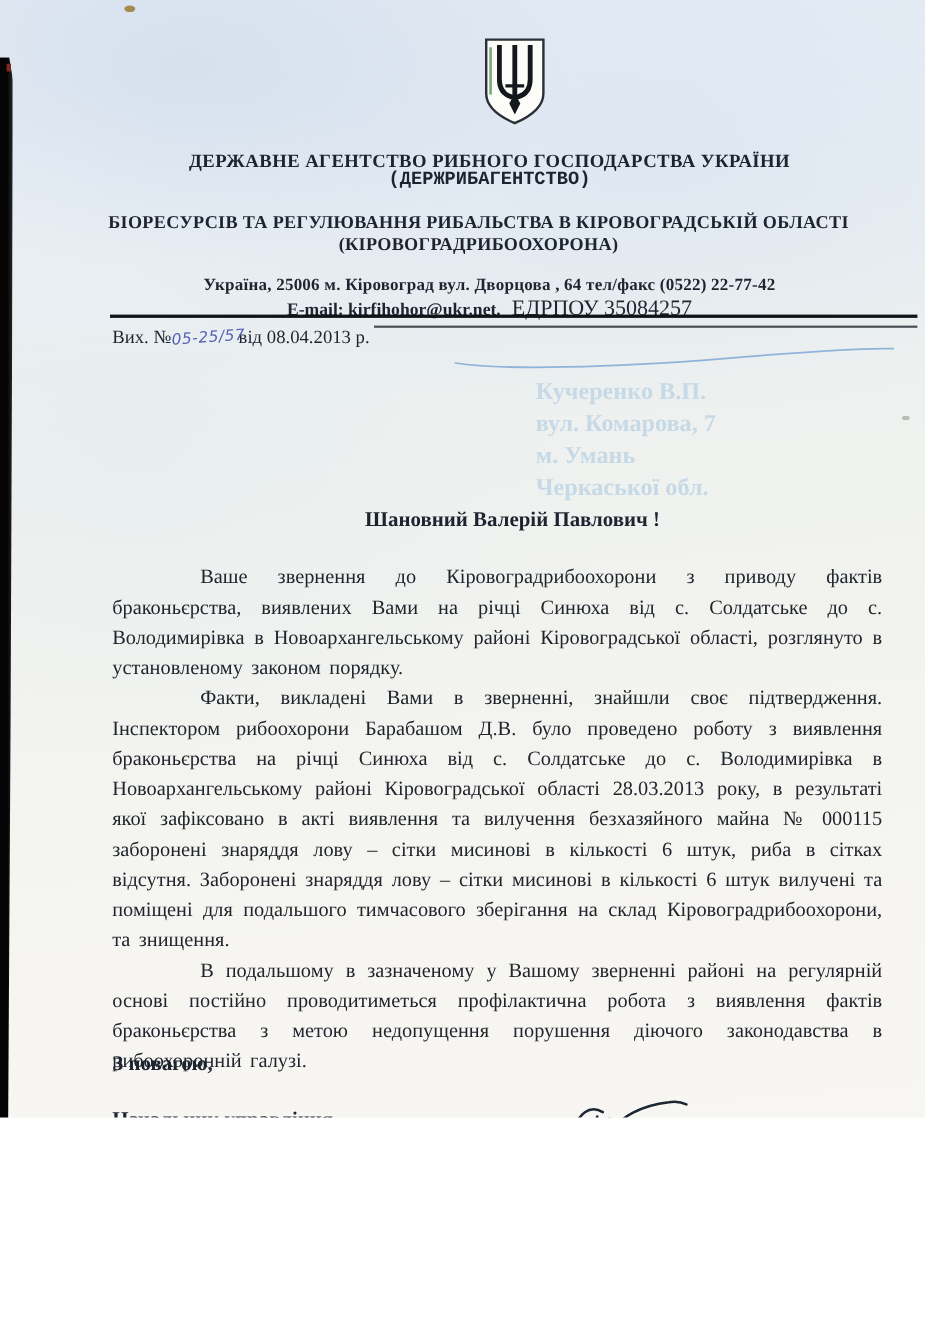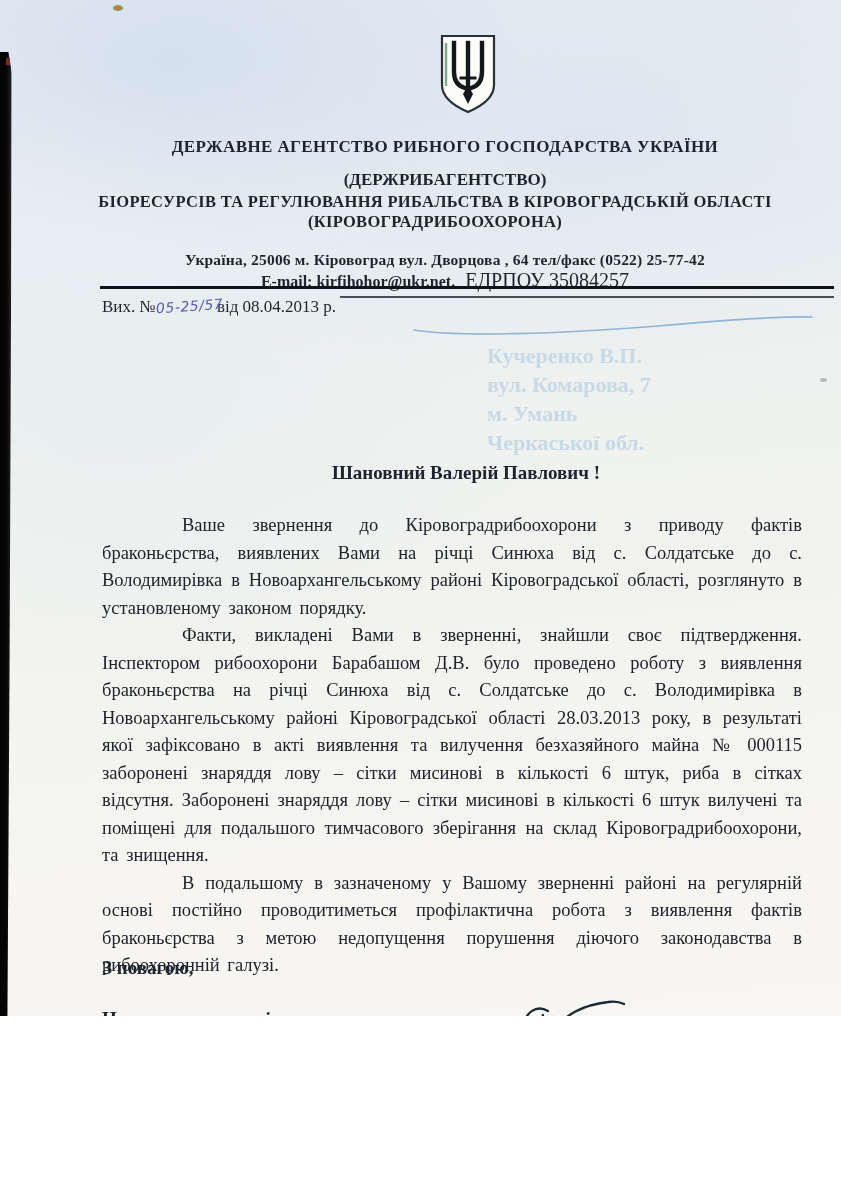--- a/index.html
+++ b/index.html
@@ -26,21 +26,21 @@
   .speck-top{position:absolute;left:113px;top:5px;width:10px;height:6px;background:#9a7a2f;border-radius:50%;opacity:.85;}
   .speck-right{position:absolute;left:820px;top:378px;width:7px;height:4px;background:#b9bdb9;border-radius:50%;}
   .speck-red{position:absolute;left:6px;top:58px;width:4px;height:7px;background:#7a2a20;}
 
   
   .emblem{position:absolute;left:436px;top:31px;width:64px;height:86px;}
 
   
   .hdr{position:absolute;left:60px;width:770px;text-align:center;font-weight:bold;}
   .agency1{top:137px;font-size:17px;letter-spacing:.4px;}
-  .agency2{top:170px;font-size:17px;}
+  .agency2{top:154px;font-size:17px;font-family:Liberation Mono, monospace;}
   .division{position:absolute;left:40px;top:192px;width:790px;text-align:center;font-weight:bold;font-size:16.5px;line-height:20px;letter-spacing:.3px;}
   .address{top:251px;font-size:15.5px;letter-spacing:.2px;}
   .emailrow{top:269px;font-size:16px;}
   .emailrow .email-val{text-decoration:underline;font-weight:bold;text-align:right;}
   .emailrow .edrpou{font-size:20px;font-weight:normal;margin-left:6px;}
 
   .divider{position:absolute;left:100px;top:286px;width:734px;height:3px;background:#101418;}
   .divider-thin{position:absolute;left:340px;top:296px;width:494px;height:2px;background:#4a4f55;}
 
   .refline{position:absolute;left:102px;top:297px;font-size:17px;white-space:nowrap;}
@@ -91,21 +91,21 @@
       <path d="M32,54 L27,63 L32,73 L37,63 Z" fill="#14181c"></path>
     </svg>
   </div>
 
   <div class="hdr agency1">ДЕРЖАВНЕ  АГЕНТСТВО РИБНОГО ГОСПОДАРСТВА  УКРАЇНИ</div>
   <div class="hdr agency2">(ДЕРЖРИБАГЕНТСТВО)</div>
   <div class="division">
     <div>БІОРЕСУРСІВ  ТА РЕГУЛЮВАННЯ РИБАЛЬСТВА В  КІРОВОГРАДСЬКІЙ ОБЛАСТІ</div>
     <div>(КІРОВОГРАДРИБООХОРОНА)</div>
   </div>
-  <div class="hdr address">Україна, 25006   м. Кіровоград  вул. Дворцова , 64 тел/факс (0522) 25-77-42</div>
+  <div class="hdr address">Україна, 25006   м. Кіровоград  вул. Дворцова , 64 тел/факс (0522) 22-77-42</div>
   <div class="hdr emailrow">
     <span style="font-weight:bold">E-mail:</span><span class="email-val"> kirfihohor@ukr.net</span><span>.</span>
     <span class="edrpou">ЕДРПОУ 35084257</span>
   </div>
 
   <div class="divider"></div>
   <div class="divider-thin"></div>
 
   <div class="refline">
     <span>Вих. №</span><span class="hand">05-25/57</span><span>від   08.04.2013 р.</span>

